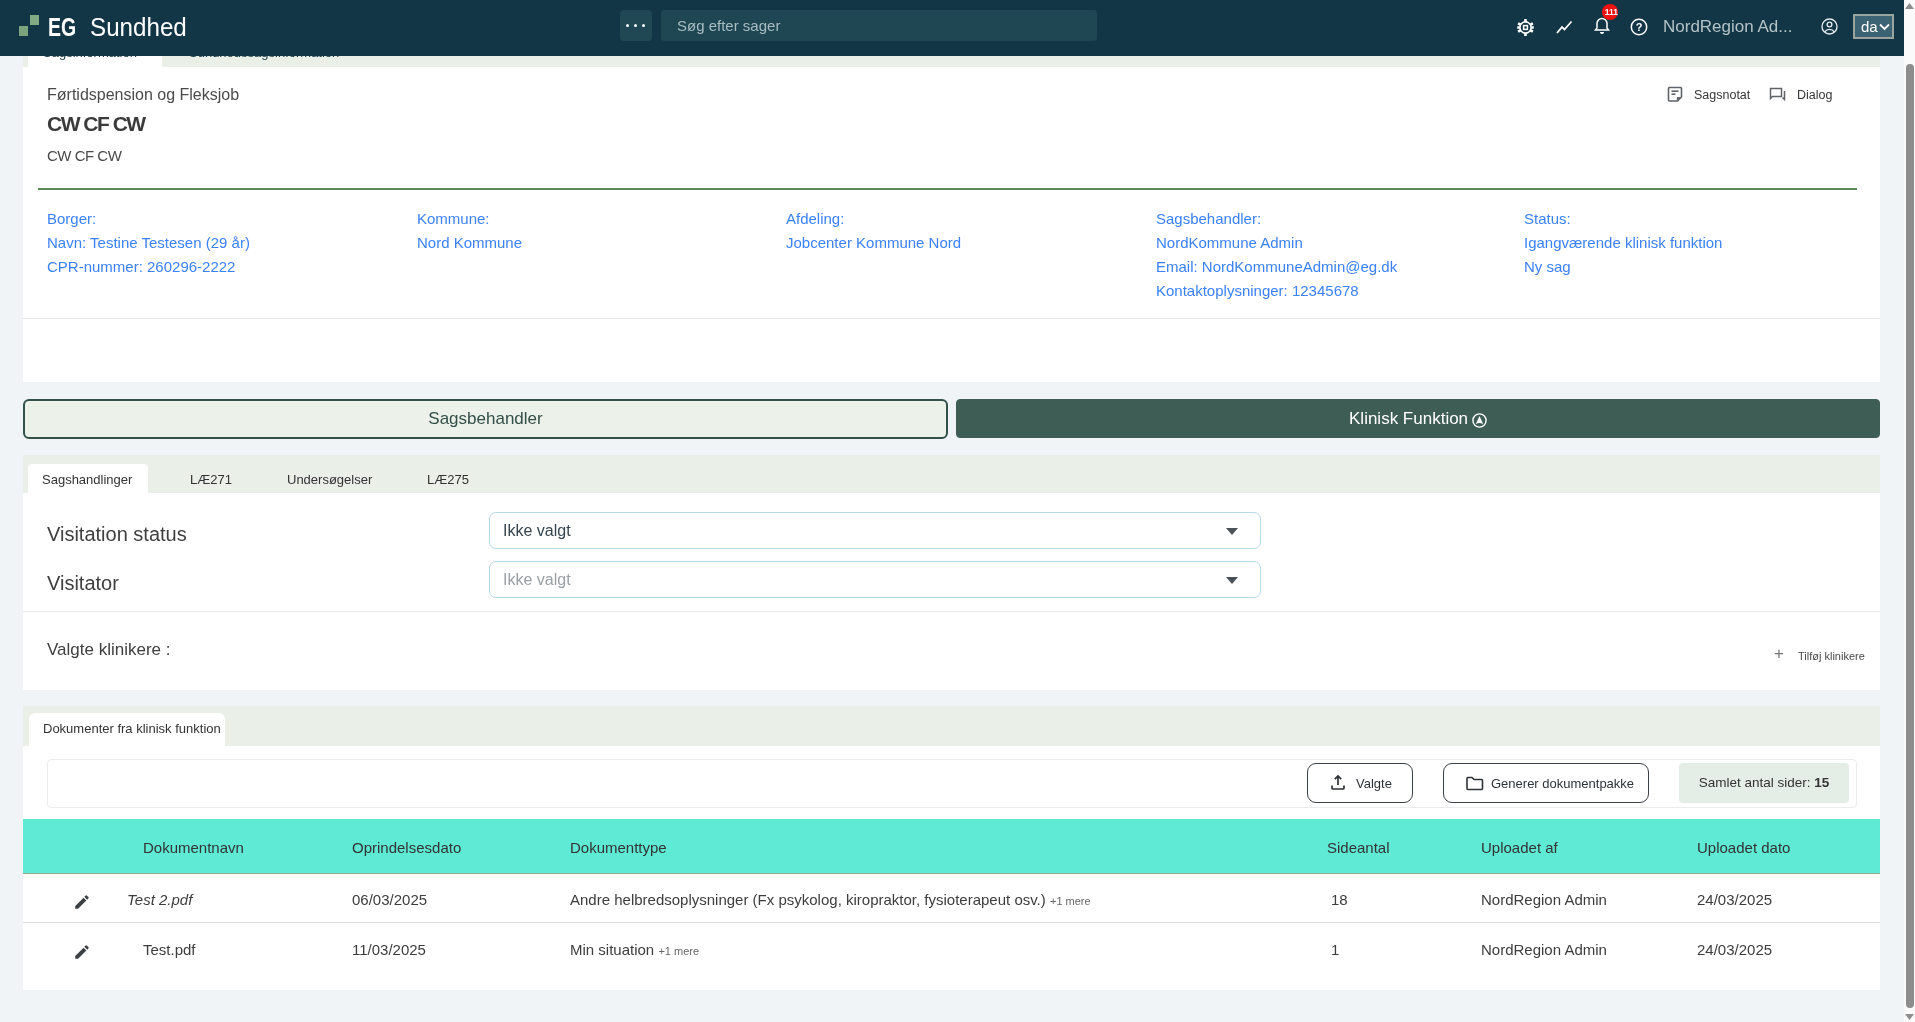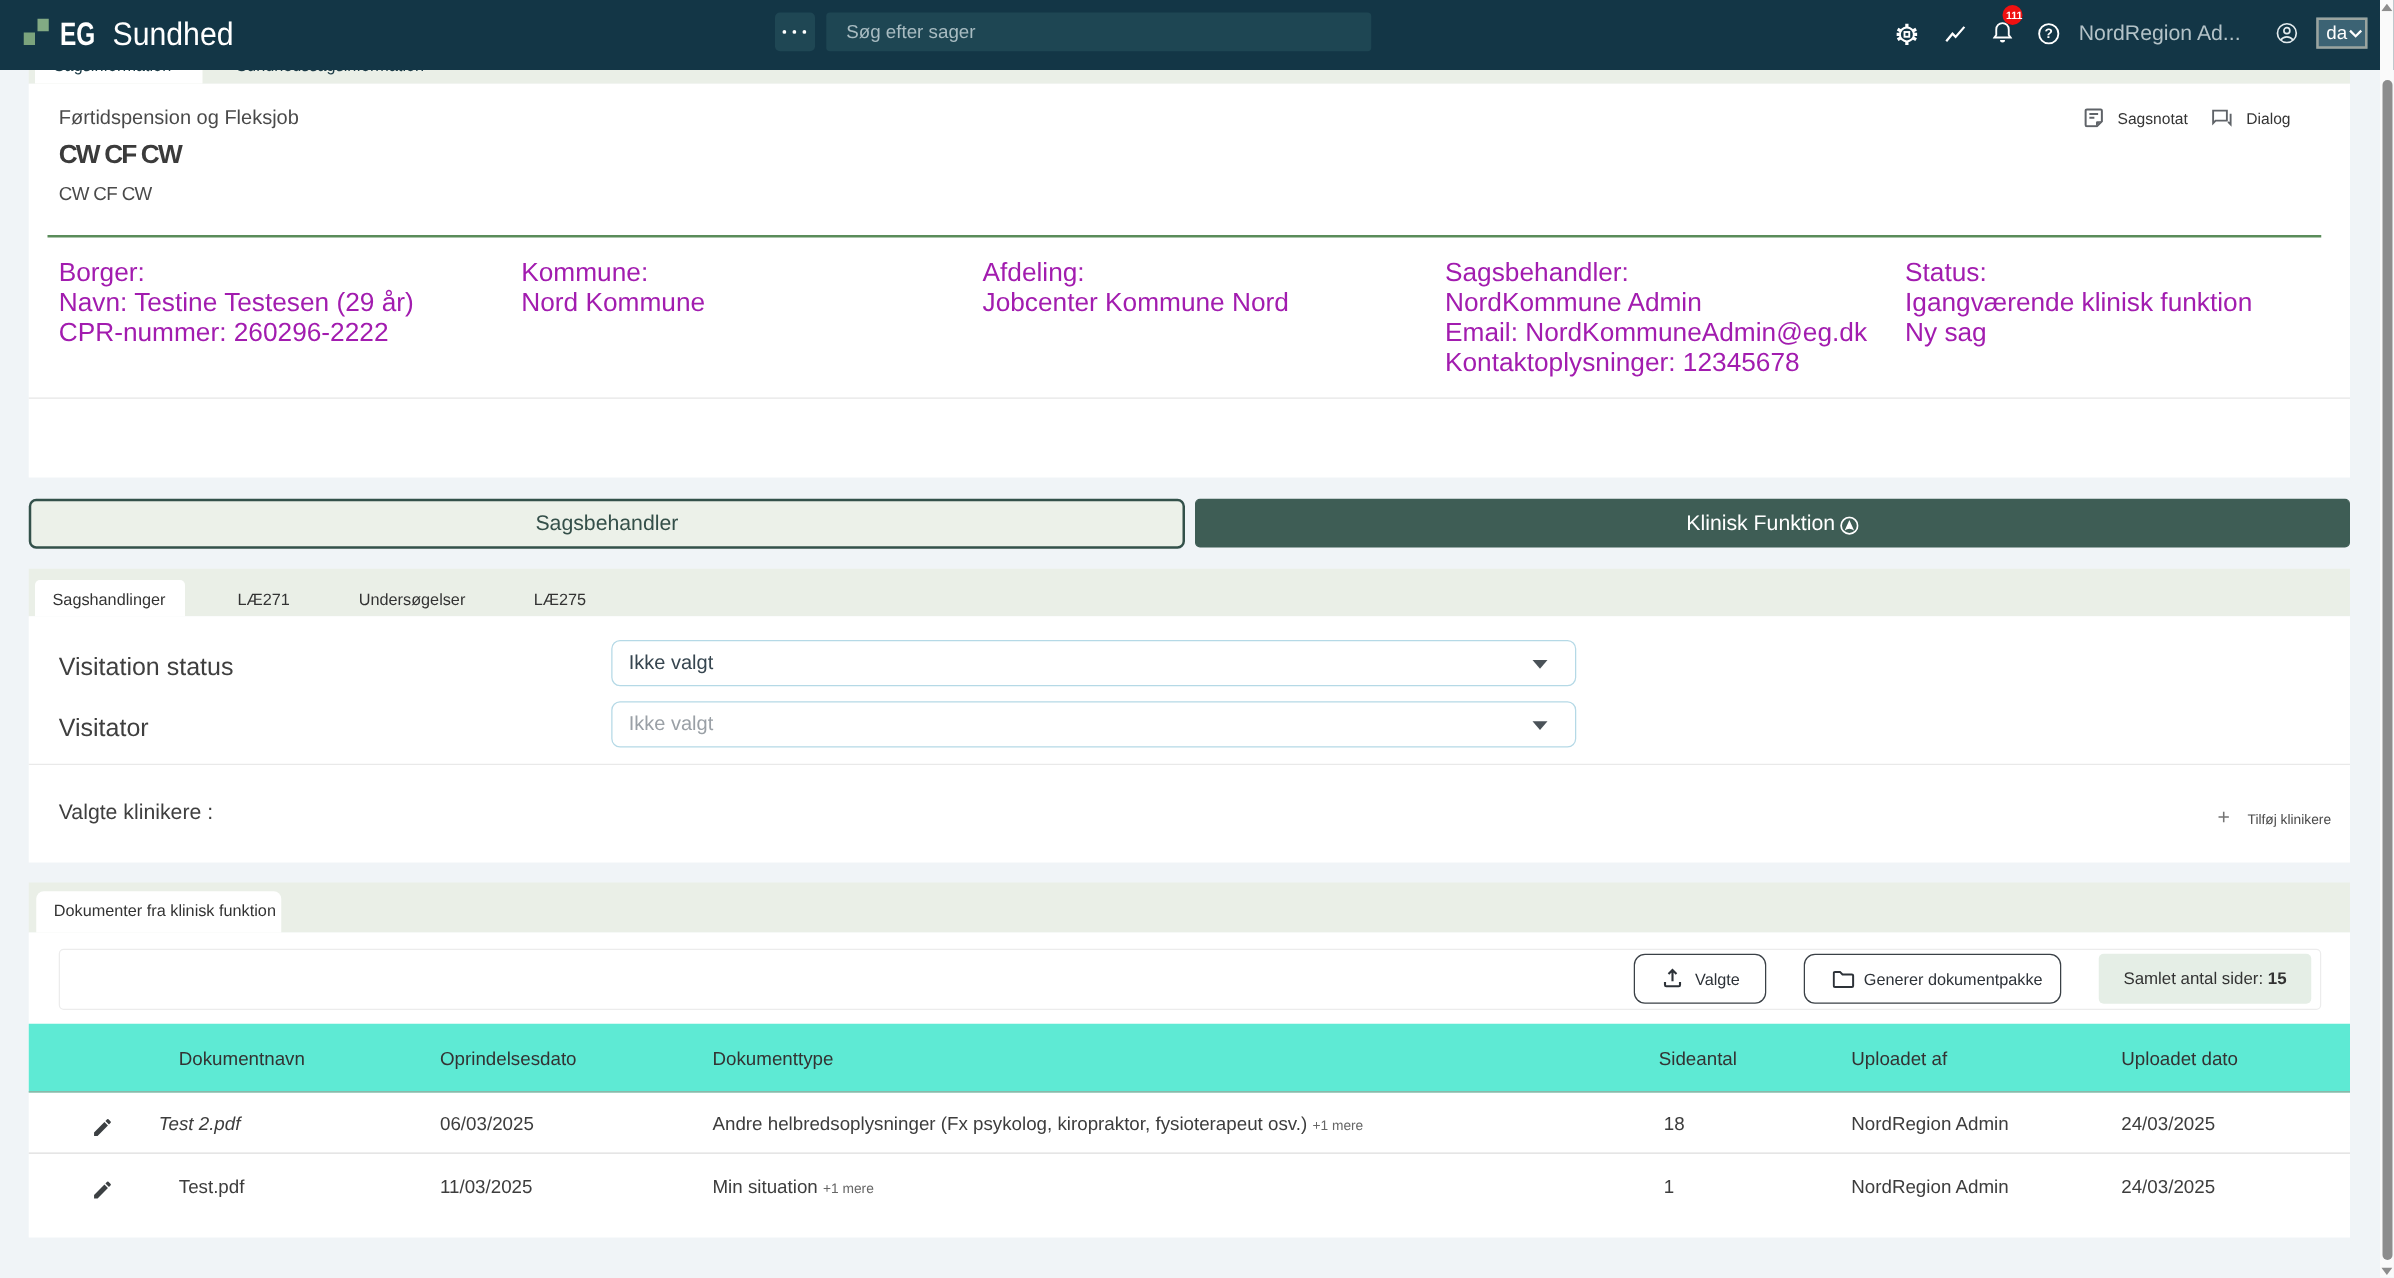--- a/index.html
+++ b/index.html
@@ -29,21 +29,21 @@
 #ttabs { position:absolute; left:23px; top:56px; width:1857px; height:11px; background:#eaefe7; overflow:hidden; }
 #ttab-active { position:absolute; left:5px; top:0; width:134px; height:11px; background:#fff; }
 .ttab-txt { position:absolute; top:-11px; font-size:13px; color:#1d3c47; white-space:nowrap; }
 
 
 #card1 { position:absolute; left:23px; top:67px; width:1857px; height:315px; background:#fff; }
 .t-sub { color:#4a4a4a; font-size:16px; }
 .t-big { color:#3b3b3b; font-size:21px; font-weight:700; letter-spacing:-1.5px; }
 .topact { position:absolute; top:19px; font-size:12.5px; color:#353535; }
 #gline { position:absolute; left:15px; top:121px; width:1819px; height:2px; background:#5a8c5a; }
-.info-col { position:absolute; top:140px; font-size:21px; color:#a21caf; line-height:24px; }
+.info-col { position:absolute; top:140px; font-size:15px; color:#3b82f6; line-height:24px; }
 
 
 #btn-sag { position:absolute; left:23px; top:399px; width:925px; height:40px; background:#ecf1e9; border:2px solid #33514a; border-radius:6px; color:#344f49; font-size:17px; text-align:center; line-height:36px; }
 #btn-kli { position:absolute; left:956px; top:399px; width:924px; height:39px; background:#3e5d55; border:1px solid #3e5d55; border-radius:4px; color:#fff; font-size:17px; }
 
 
 #tbar2 { position:absolute; left:23px; top:455px; width:1857px; height:38px; background:#eaefe7; }
 #tab2-active { position:absolute; left:5px; top:9px; width:120px; height:29px; background:#fff; border-radius:4px 4px 0 0; }
 .tab2-txt { position:absolute; top:17px; font-size:13px; color:#333; white-space:nowrap; }
 #card2 { position:absolute; left:23px; top:493px; width:1857px; height:197px; background:#fff; }

